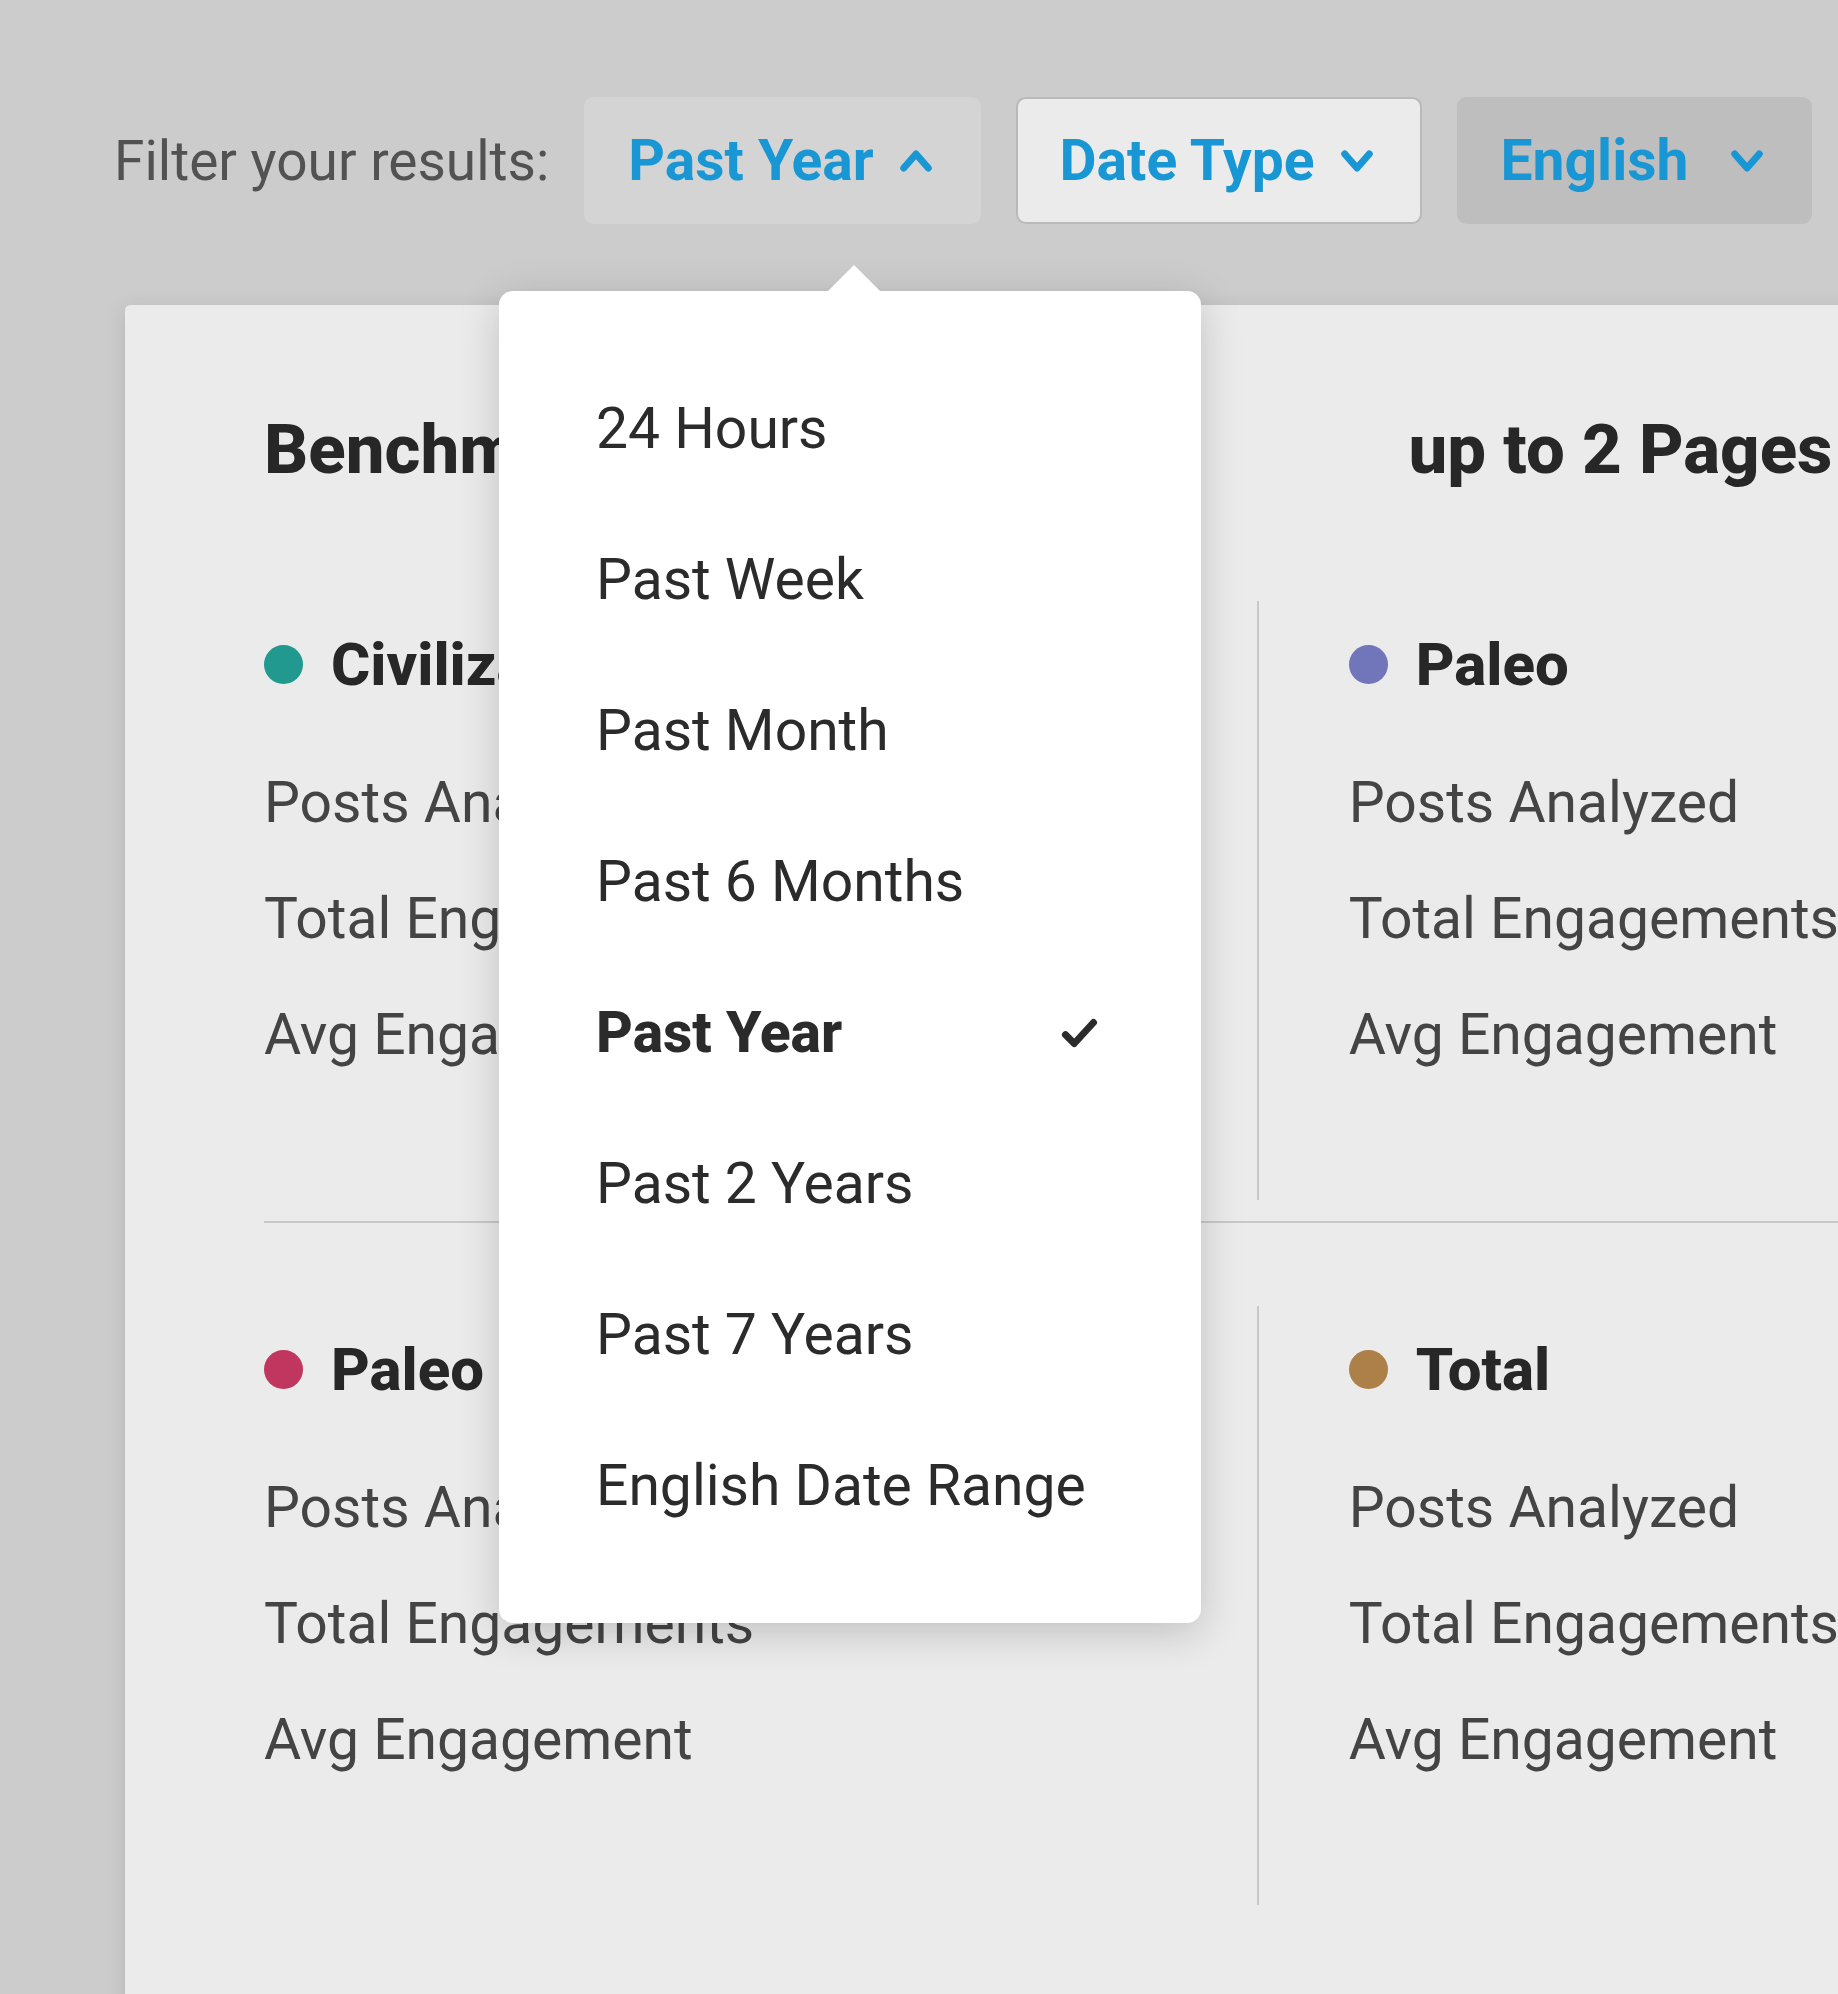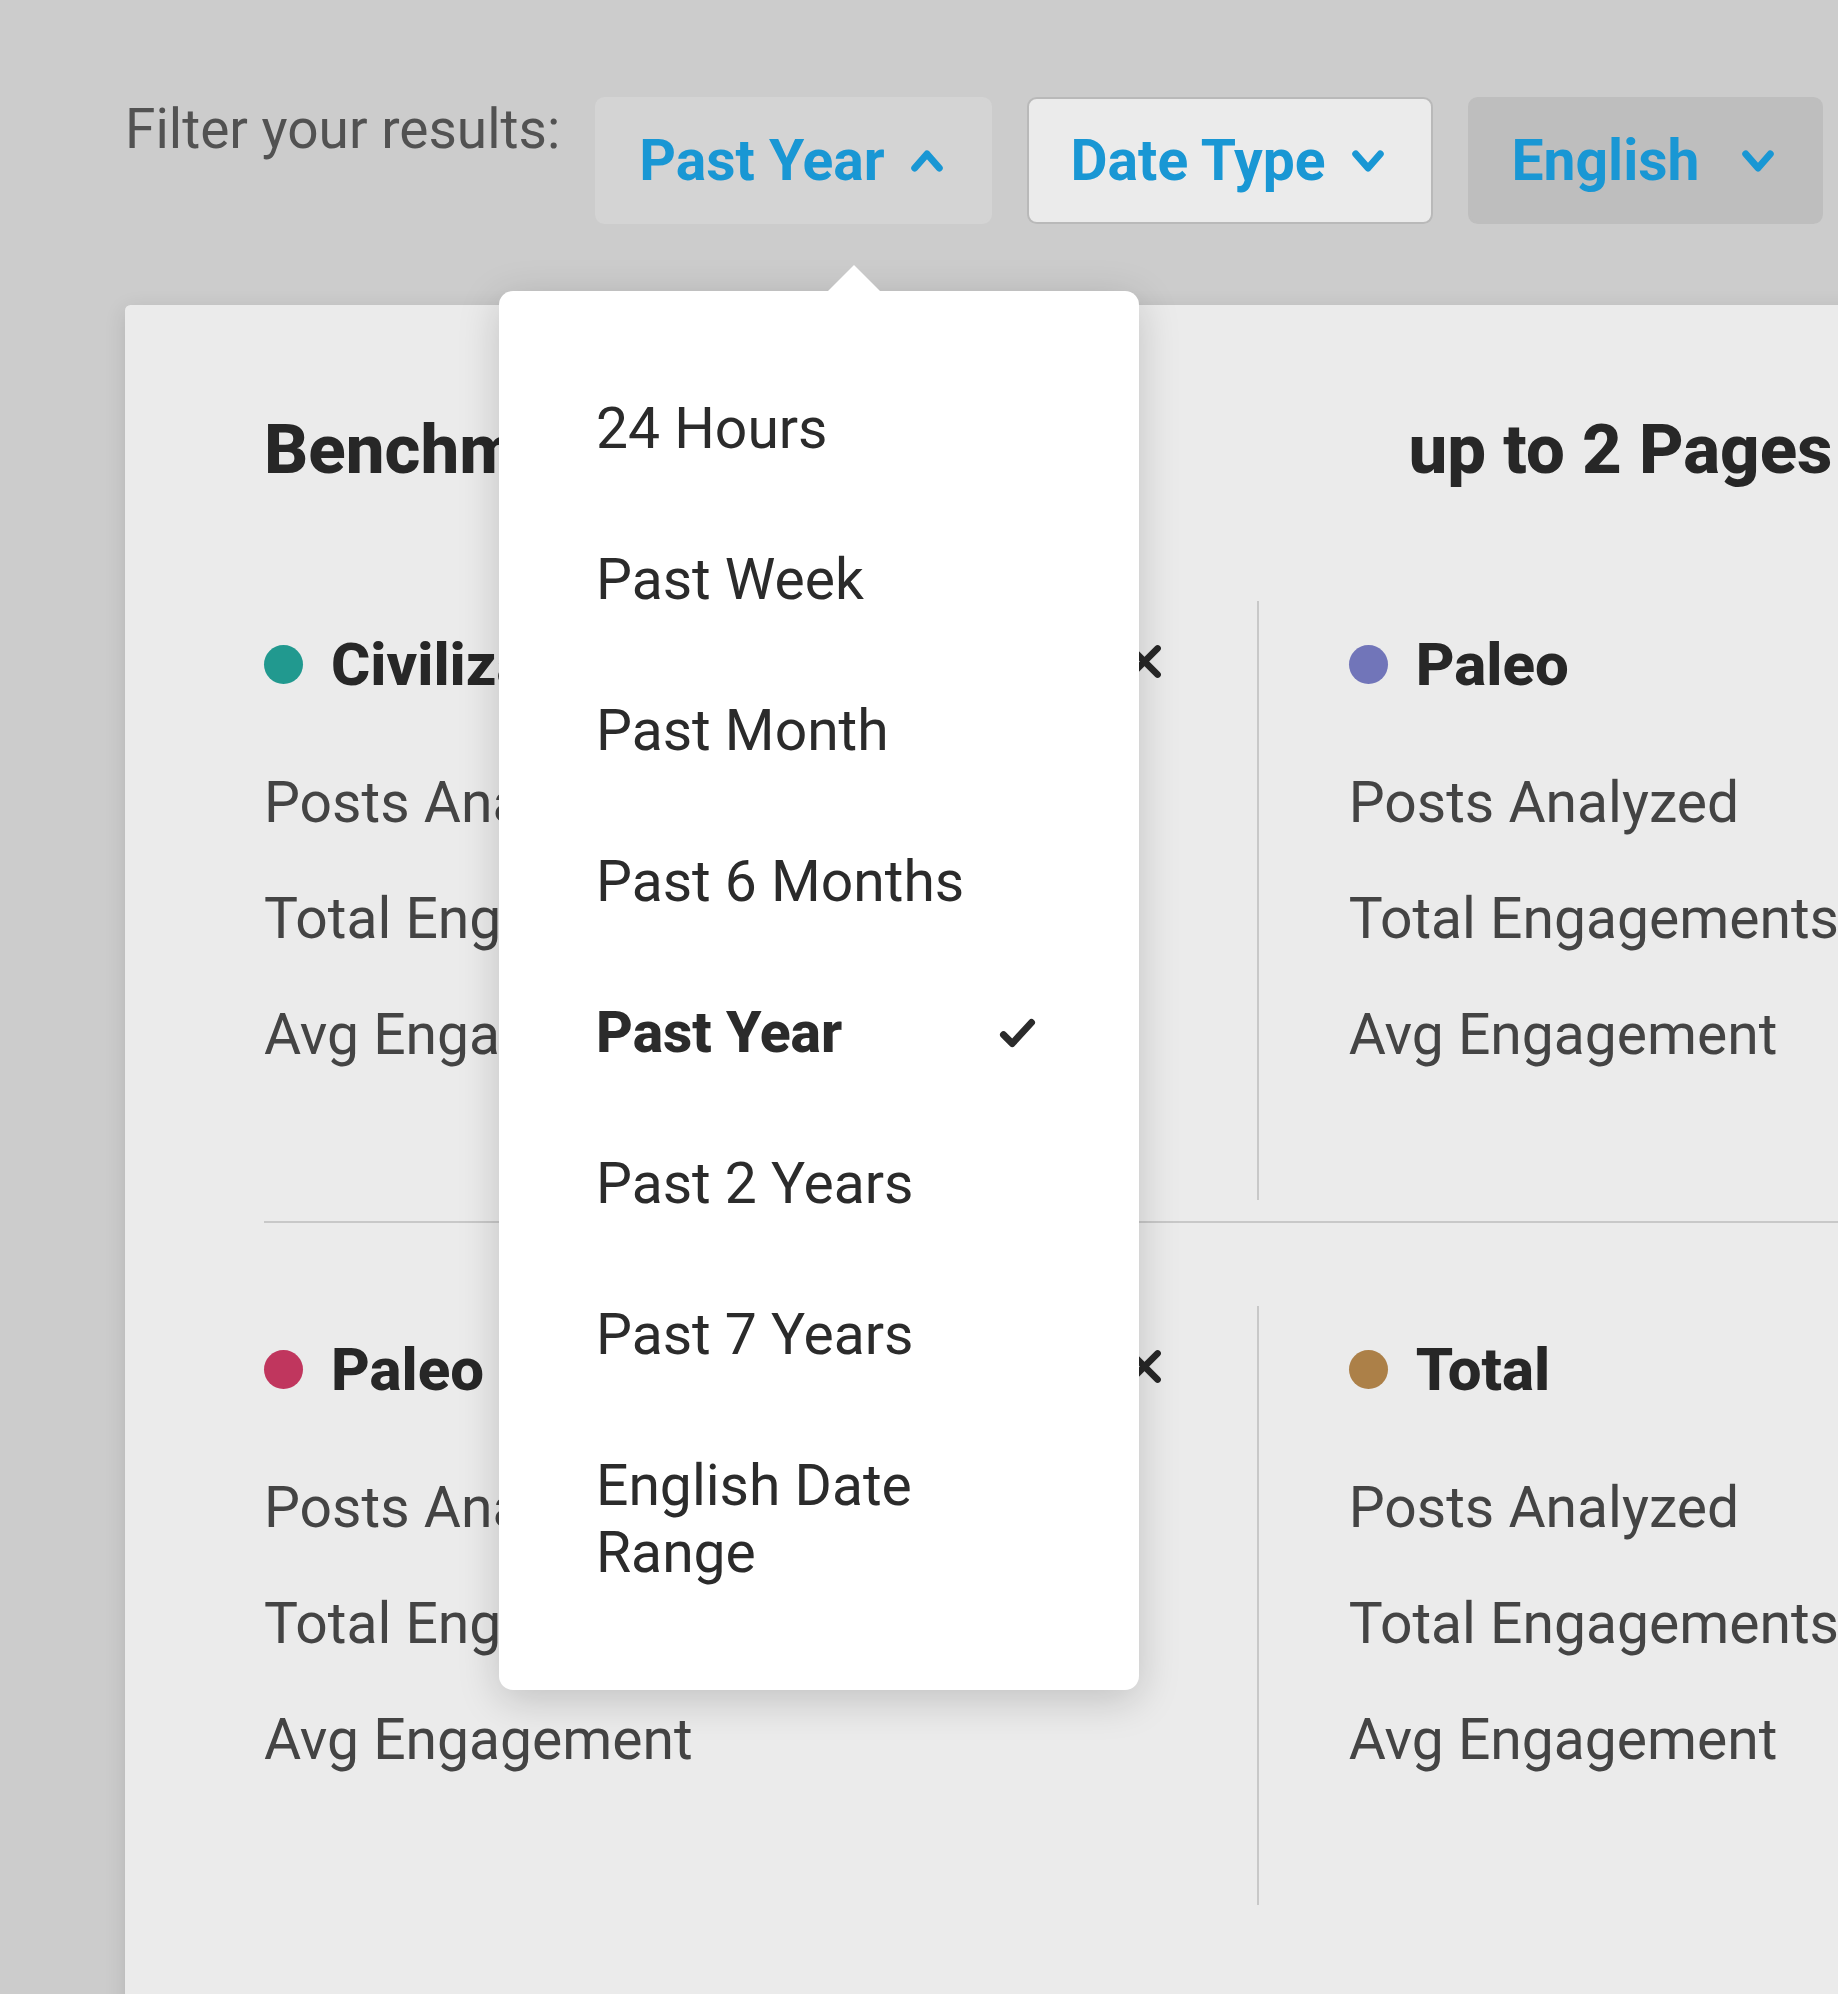--- a/index.html
+++ b/index.html
@@ -10,23 +10,23 @@
     overflow: hidden;
     position: relative;
     width: 1839px;
     height: 1995px;
   }
 
   
   .filter-bar {
     position: absolute;
     top: 97px;
-    left: 125px;
+    left: 114px;
     display: flex;
-    align-items: flex-start;
+    align-items: center;
     gap: 35px;
   }
   .filter-label {
     font-size: 55px;
     color: #5a5a5a;
     font-weight: 400;
   }
   .filter-button {
     display: inline-flex;
     align-items: center;
@@ -118,21 +118,21 @@
     margin-bottom: 49px;
     white-space: nowrap;
   }
   .cell.right { padding-left: 90px; padding-right: 0; }
 
   
   .dropdown {
     position: absolute;
     top: 291px;
     left: 499px;
-    width: 640px;
+    width: 702px;
     background: #fff;
     border-radius: 14px;
     box-shadow: 0 9.7px 42px rgba(0,0,0,0.18);
     padding: 62px 0;
   }
   .dropdown::before {
     content: "";
     position: absolute;
     top: -26px;
     left: 326px;

